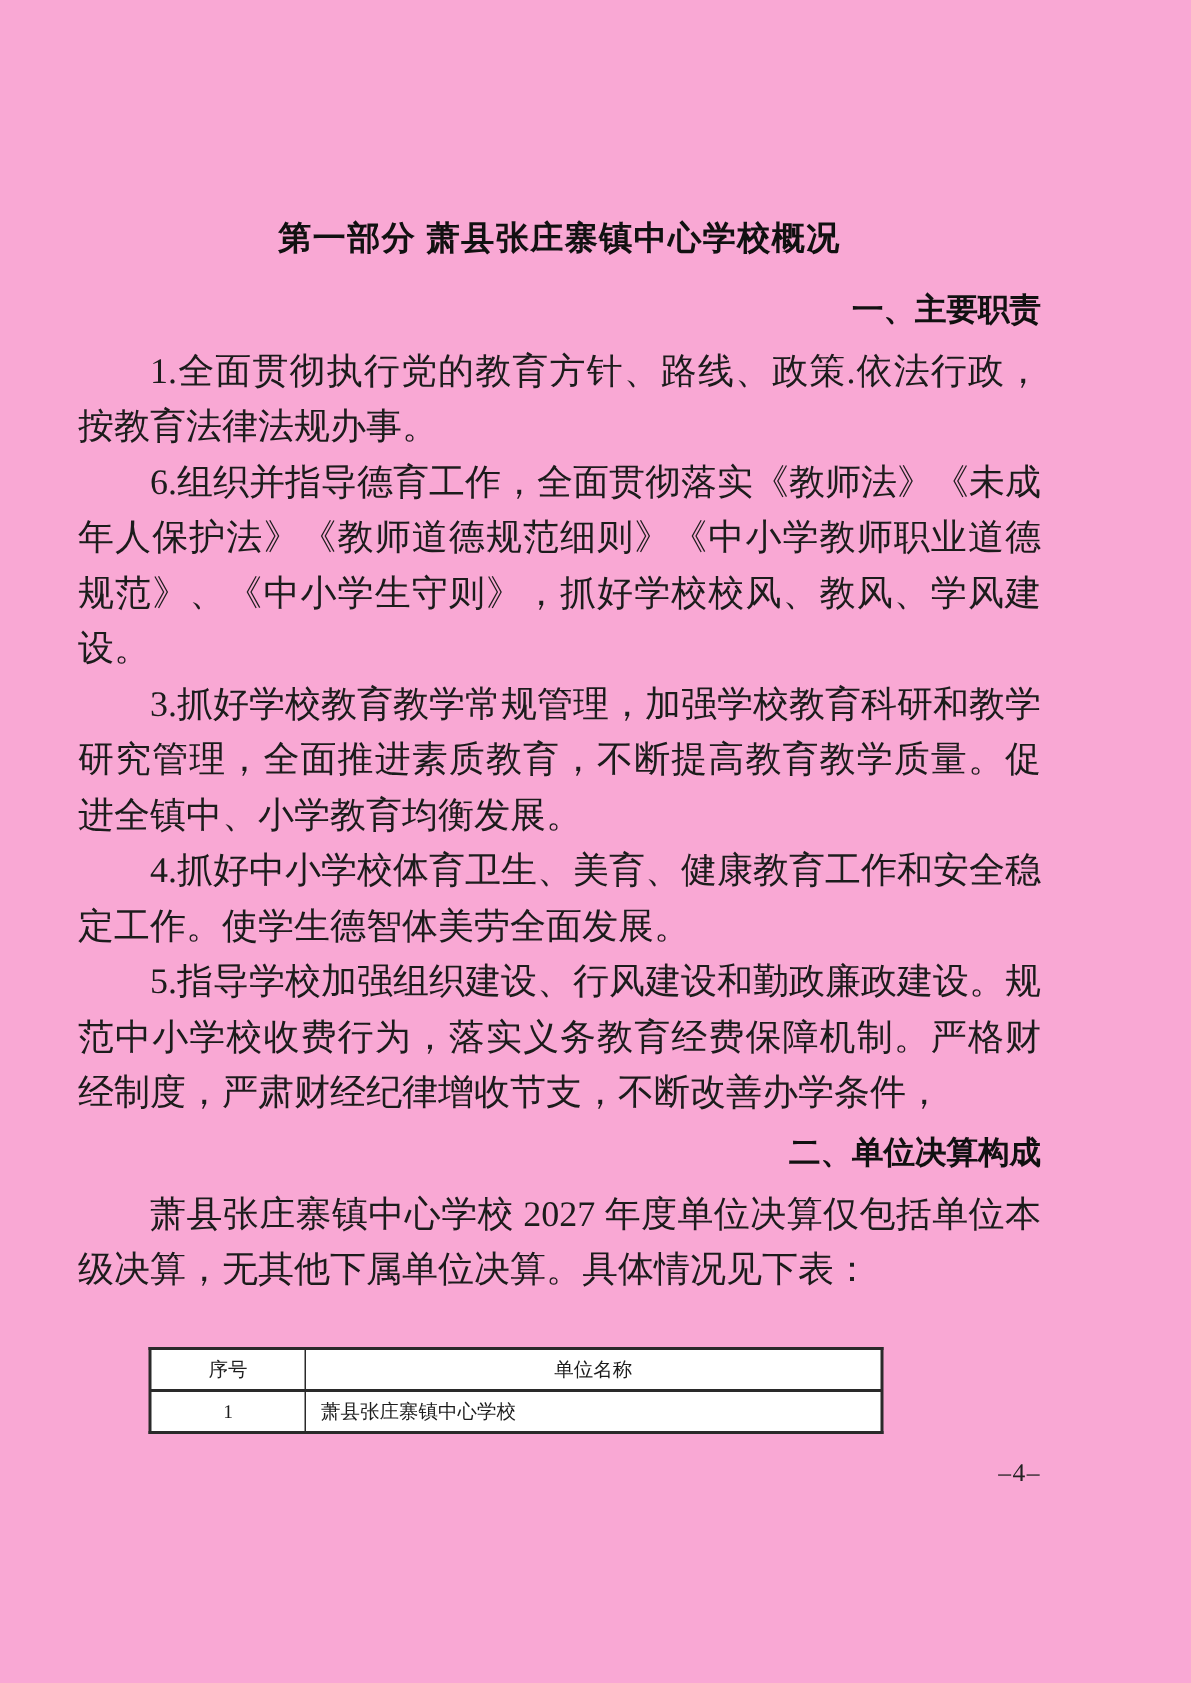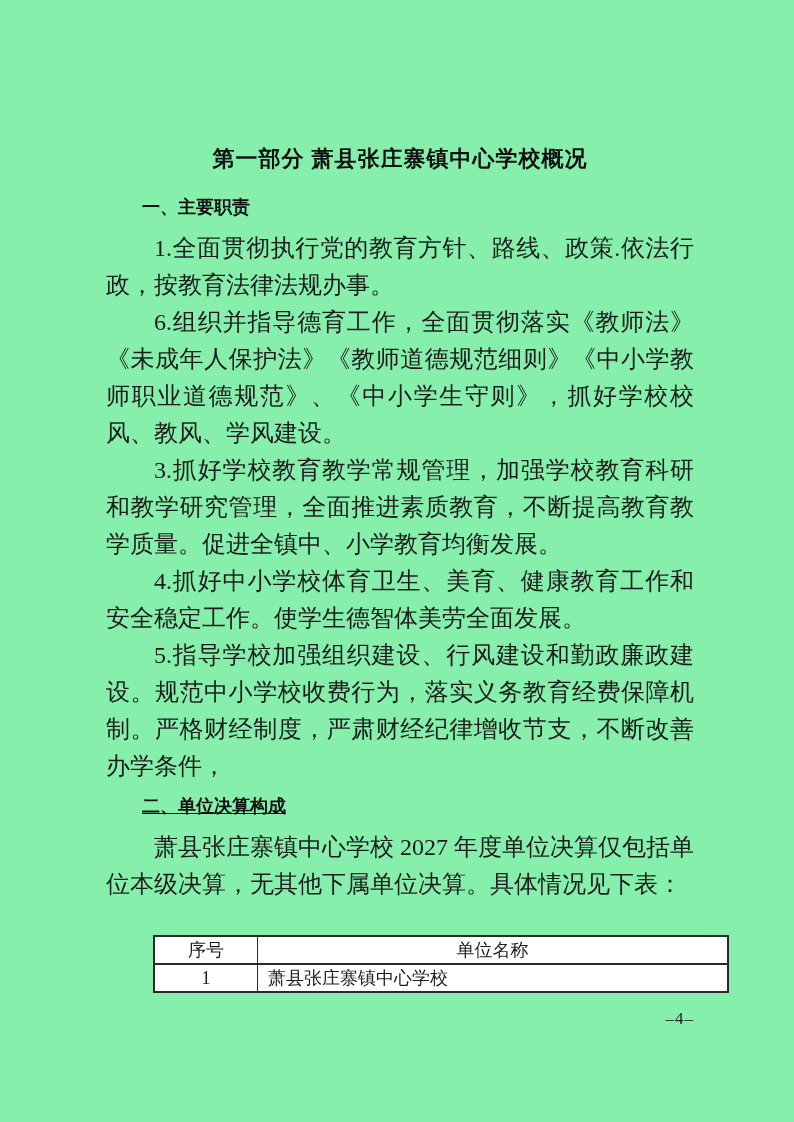--- a/index.html
+++ b/index.html
@@ -6,64 +6,64 @@
     margin: 0;
     padding: 0;
     background: #ffffff;
   }
   .page {
     position: relative;
     width: 794px;
     height: 1122px;
     margin: 0 auto;
     box-sizing: border-box;
-    background: #86efac;
+    background: #f9a8d4;
     color: #1c1c1c;
-    padding: 146px 100px 0 106px;
+    padding: 146px 100px 0 52px;
     font-family: "Liberation Serif", serif;
     overflow: hidden;
   }
   .doc-title {
     margin: 0;
     font-family: "Liberation Sans", sans-serif;
     font-weight: bold;
     font-size: 22px;
     line-height: 26px;
     text-align: center;
     letter-spacing: 1px;
     color: #111111;
   }
   .section-heading {
     margin: 20px 0 8px 0;
     font-family: "Liberation Sans", sans-serif;
     font-weight: bold;
-    font-size: 18px;
+    font-size: 21px;
     line-height: 30px;
     text-indent: 2em;
     color: #111111;
+    text-align: right;
   }
   .section-heading.second {
     margin-top: 6px;
-    text-decoration: underline;
   }
   .body-para {
     margin: 0;
     font-size: 24px;
     line-height: 37px;
     text-indent: 2em;
     text-align: justify;
     text-justify: inter-ideograph;
     color: #1c1c1c;
   }
   .unit-table {
     margin: 32px 0 0 47px;
-    width: 576px;
+    width: 490px;
     border-collapse: collapse;
     table-layout: fixed;
-    font-size: 18px;
+    font-size: 13px;
     color: #1c1c1c;
   }
   .unit-table th,
   .unit-table td {
     border: 1.5px solid #2a2a2a;
     padding: 0 4px;
     height: 26px;
     font-weight: normal;
     background: #ffffff;
   }

